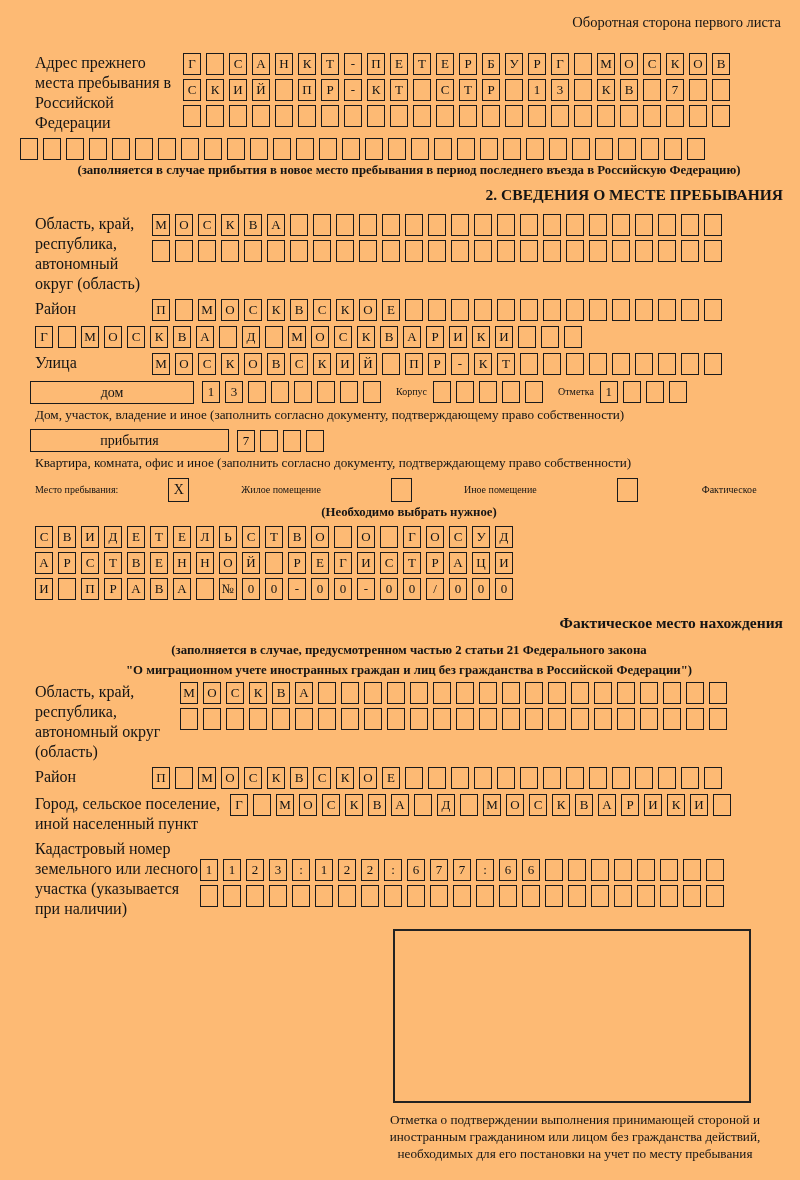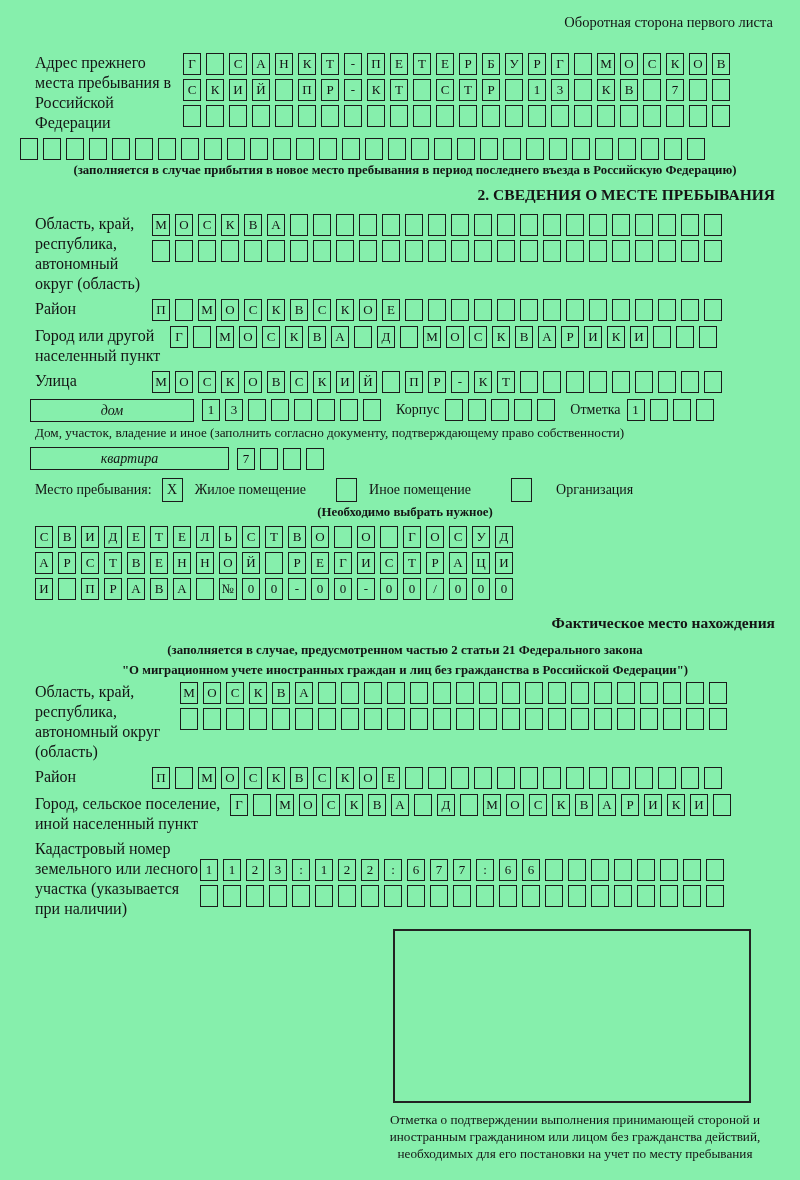--- a/index.html
+++ b/index.html
@@ -1,45 +1,45 @@
 <!DOCTYPE html>
 <html><head>
 <meta charset="utf-8">
 <style>
   html,body{margin:0;padding:0;background:#fff;}
   .page{
     position:relative;width:800px;height:1180px;box-sizing:border-box;
-    padding:14px 25px 0 35px;overflow:hidden;background:#86efac;color:#141414;
+    padding:14px 17px 0 35px;overflow:hidden;background:#fdba74;color:#141414;
     font-family:"Liberation Serif", "DejaVu Serif", serif;
   }
   .hdr{text-align:right;font-size:14.5px;padding-right:2px;margin-bottom:22px;}
   .frow{display:flex;align-items:flex-start;margin-bottom:5px;}
   .flabel{font-size:16px;line-height:20px;flex-shrink:0;}
   .w148{width:148px}.w117{width:117px}.w135{width:135px}
   .w145{width:145px}.w195{width:195px}.w165{width:165px}.w220{width:220px}
   .boxcol{display:flex;flex-direction:column;row-gap:4px;}
   .boxrow{display:flex;flex-wrap:nowrap;}
   .cbox{
     box-sizing:content-box;width:16px;height:20px;border:1.5px solid #1b1b1b;
     margin-right:5px;font-size:13px;line-height:20px;text-align:center;flex-shrink:0;
     font-family:"Liberation Serif", serif;
   }
   .fullrow{margin-left:-15px;margin-bottom:2px;}
   .note{text-align:center;font-size:12.8px;line-height:16px;margin:2px 0 4px;font-weight:bold;}
   .title{text-align:right;font-weight:bold;font-size:15.5px;margin:8px 0 10px;}
   .cap{font-size:13.2px;line-height:15px;margin:0 0 7px;}
   .widebox{border:1.5px solid #1b1b1b;height:21px;line-height:21px;text-align:center;
-    font-size:14px;margin-right:8px;flex-shrink:0;font-style:italic;}
+    font-size:14px;margin-right:8px;flex-shrink:0;}
   .dom-w{width:162px}.kv-w{width:197px}
-  .inline-lbl{font-size:14px;line-height:24px;white-space:nowrap;}
+  .inline-lbl{font-size:10px;line-height:24px;white-space:nowrap;}
   .lbl-gap{margin:0 6px 0 10px;}
   .domrow{margin-left:-5px;margin-bottom:3px;align-items:center;}
   .chk{box-sizing:content-box;width:19px;height:22px;border:1.5px solid #1b1b1b;
     text-align:center;font-size:14px;line-height:22px;flex-shrink:0;margin:0 12px 0 10px;}
-  .mesto{align-items:center;margin:8px 0 2px;}
+  .mesto{align-items:center;margin:8px 0 2px;gap:40px;}
   .sp{margin-top:20px;}
   .stamp-box{width:354px;height:170px;border:2px solid #222;margin:10px 0 8px 358px;}
   .stamp-cap{width:420px;margin-left:330px;text-align:center;font-size:13.2px;line-height:17px;}
   .mb14{margin-bottom:14px;}
   .mt6{margin-top:6px;}
 </style>
 </head>
 <body>
 
 <div class="page">
@@ -250,21 +250,20 @@
         <span class="cbox"></span>
         <span class="cbox"></span>
         <span class="cbox"></span>
         <span class="cbox"></span>
         <span class="cbox"></span>
         <span class="cbox"></span>
       </div>
   </div>
 
   <div class="frow">
-    <div class="flabel w135">Город или другой населенный пункт</div>
     <div class="boxrow">
         <span class="cbox">Г</span>
         <span class="cbox"></span>
         <span class="cbox">М</span>
         <span class="cbox">О</span>
         <span class="cbox">С</span>
         <span class="cbox">К</span>
         <span class="cbox">В</span>
         <span class="cbox">А</span>
         <span class="cbox"></span>
@@ -341,37 +340,38 @@
     <div class="boxrow">
         <span class="cbox">1</span>
         <span class="cbox"></span>
         <span class="cbox"></span>
         <span class="cbox"></span>
       </div>
   </div>
   <div class="cap">Дом, участок, владение и иное (заполнить согласно документу, подтверждающему право собственности)</div>
 
   <div class="boxrow domrow">
-    <div class="widebox kv-w">квартира</div>
+    <div class="widebox kv-w">прибытия</div>
     <div class="boxrow">
         <span class="cbox">7</span>
         <span class="cbox"></span>
         <span class="cbox"></span>
         <span class="cbox"></span>
       </div>
   </div>
+  <div class="cap">Квартира, комната, офис и иное (заполнить согласно документу, подтверждающему право собственности)</div>
 
   <div class="frow mesto">
     <span class="inline-lbl">Место пребывания:</span>
     <span class="chk">X</span>
     <span class="inline-lbl">Жилое помещение</span>
     <span class="chk" style="margin-left:30px"></span>
     <span class="inline-lbl">Иное помещение</span>
     <span class="chk" style="margin-left:40px;margin-right:24px"></span>
-    <span class="inline-lbl">Организация</span>
+    <span class="inline-lbl">Фактическое</span>
   </div>
   <div class="note">(Необходимо выбрать нужное)</div>
 
   <div class="frow mt6 mb14">
     <div class="boxcol">
       <div class="boxrow">
           <span class="cbox">С</span>
           <span class="cbox">В</span>
           <span class="cbox">И</span>
           <span class="cbox">Д</span>

